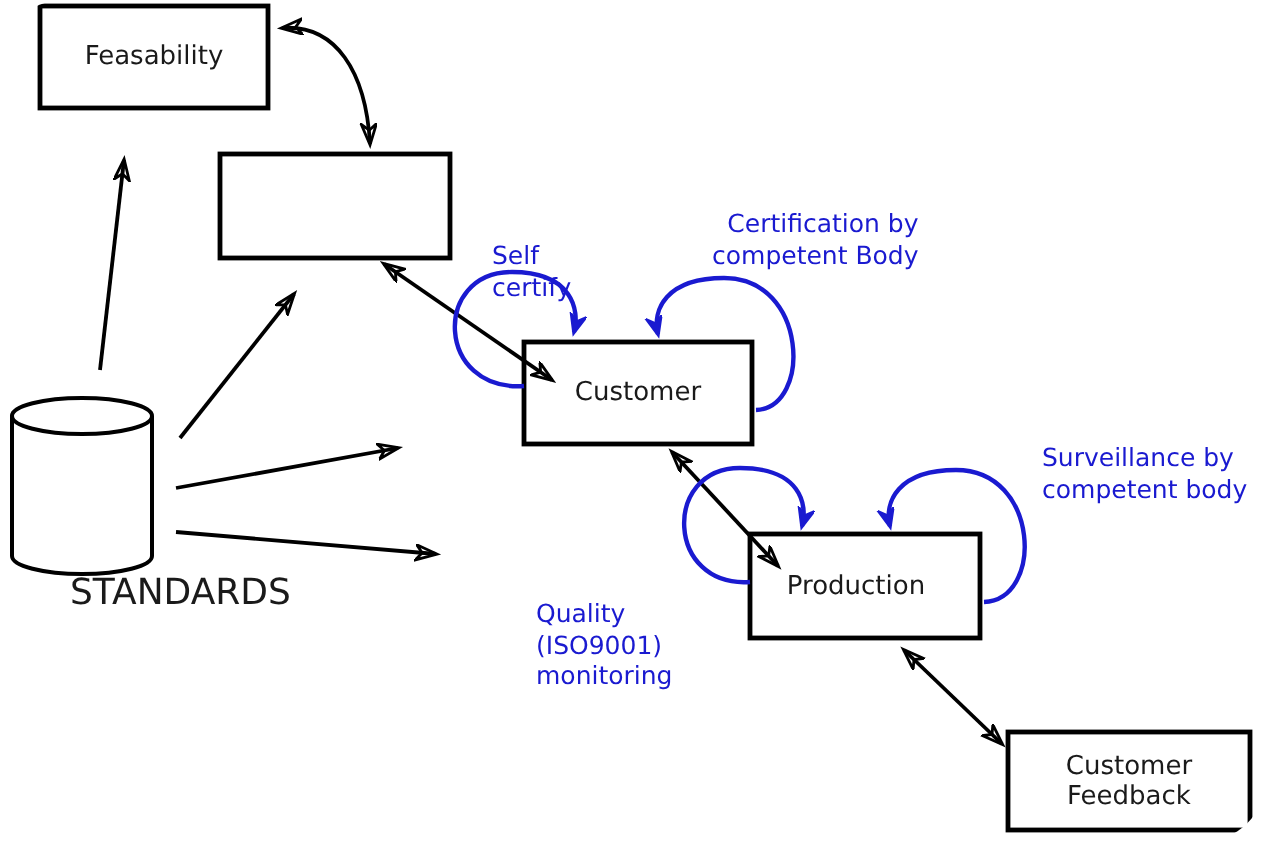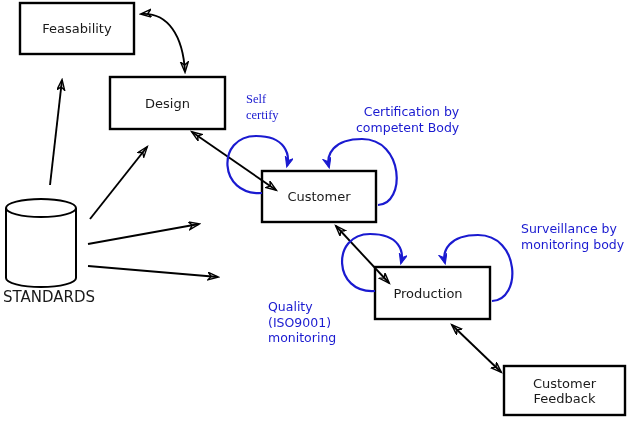--- a/index.html
+++ b/index.html
@@ -1,40 +1,41 @@
 <!DOCTYPE html>
 <html><head>
 <meta charset="utf-8">
 <style>
   html,body{margin:0;padding:0;background:#ffffff;}
   body{font-family:"DejaVu Sans","Liberation Sans",sans-serif;}
-  #canvas{position:relative;width:633px;height:421px;background:#ffffff;overflow:hidden;}
+  #canvas{position:relative;width:633px;height:421px;background:#ffffff;overflow:hidden;border-radius:32px;}
   #canvas svg{position:absolute;left:0;top:0;width:633px;height:421px;}
   .node-label{
     position:absolute;
     display:flex;align-items:center;justify-content:center;
     text-align:center;
     color:#1a1a1a;
     font-size:13px;
     line-height:15px;
     pointer-events:none;
   }
   .blue-label{
     position:absolute;
     color:#1a1ad0;
     font-size:12.5px;
     line-height:15.5px;
     white-space:pre-line;
   }
   .store-label{
     position:absolute;
     color:#1a1a1a;
-    font-size:15px;
+    font-size:18px;
     line-height:14px;
     white-space:nowrap;
+    margin-left:32px;
   }
 </style>
 </head>
 <body>
 
 <div id="canvas">
 
   <svg viewBox="0 0 633 421">
     <defs>
       <marker id="arrowBlack" markerWidth="13" markerHeight="13" refX="10.5" refY="4.2" orient="auto" markerUnits="userSpaceOnUse">
@@ -76,31 +77,30 @@
 
     <g fill="none" stroke="#1a1ad0" stroke-width="2.2">
       <path d="M262,193 C218,196 216,136 256,136 C286,136 290,155 287,166" marker-end="url(#arrowBlue)"></path>
       <path d="M378,205 C406,204 404,139 362,139 C333,139 326,155 329,167" marker-end="url(#arrowBlue)"></path>
       <path d="M375,291 C333,294 331,234 370,234 C400,234 404,252 401,263" marker-end="url(#arrowBlue)"></path>
       <path d="M492,301 C522,300 520,235 478,235 C449,235 442,251 445,263" marker-end="url(#arrowBlue)"></path>
     </g>
   </svg>
 
   <div class="node-label" style="left:20px;top:3px;width:114px;height:51px;">Feasability</div>
-  <div class="node-label" style="left:110px;top:77px;width:115px;height:52px;">Design</div>
   <div class="node-label" style="left:262px;top:171px;width:114px;height:51px;">Customer</div>
   <div class="node-label" style="left:375px;top:267px;width:106px;height:52px;">Production</div>
   <div class="node-label" style="left:504px;top:366px;width:121px;height:49px;white-space:pre-line;">Customer
 Feedback</div>
 
   <div class="store-label" style="left:3px;top:290px;">STANDARDS</div>
 
-  <div class="blue-label" style="left:246px;top:92px;font-family:Liberation Serif, serif;">Self
+  <div class="blue-label" style="left:246px;top:120px;">Self
 certify</div>
   <div class="blue-label" style="left:356px;top:104px;text-align:right;">Certification by
 competent Body</div>
   <div class="blue-label" style="left:521px;top:221px;">Surveillance by
-monitoring body</div>
+competent body</div>
   <div class="blue-label" style="left:268px;top:299px;">Quality
 (ISO9001)
 monitoring</div>
 
 </div>
 
 </body></html>

